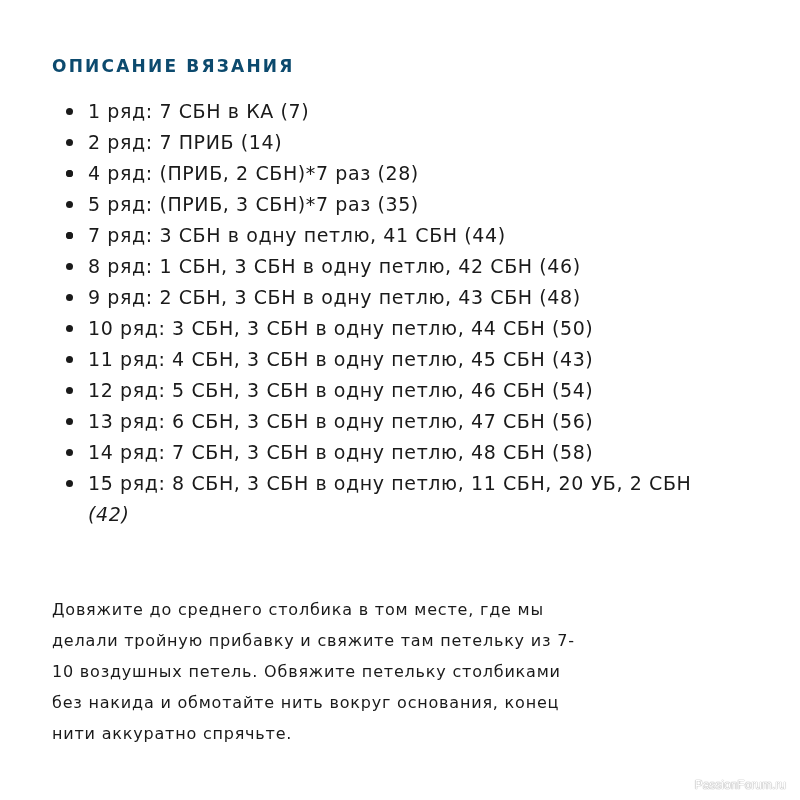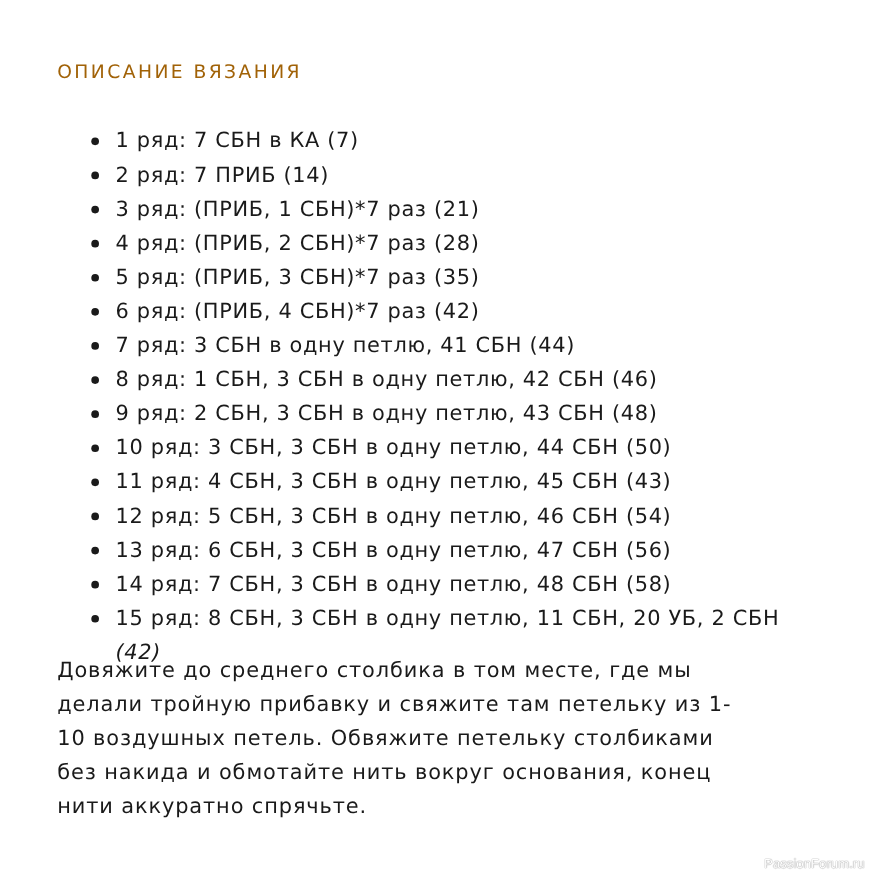--- a/index.html
+++ b/index.html
@@ -2,68 +2,68 @@
 <html><head>
   <meta charset="utf-8">
   <style>
     html, body { margin: 0; padding: 0; }
     body {
       width: 800px; height: 800px; background: #ffffff; position: relative; overflow: hidden;
       font-family: "DejaVu Sans", sans-serif; color: #1a1a1a;
     }
     .heading {
       position: absolute; left: 52px; top: 56px;
-      font-family: "DejaVu Sans", sans-serif; font-weight: normal;
-      font-size: 17px; letter-spacing: 2.2px; color: #a16207;
+      font-family: "DejaVu Sans", sans-serif; font-weight: bold;
+      font-size: 17px; letter-spacing: 2.2px; color: #0c4a6e;
     }
     .rows {
-      position: absolute; left: 64px; top: 96px; margin: 17px; padding: 0; list-style: none;
+      position: absolute; left: 64px; top: 96px; margin: 0; padding: 0; list-style: none;
     }
     .row {
       position: relative; font-size: 19px; line-height: 31px; padding-left: 24px;
       letter-spacing: 0.6px; white-space: nowrap; color: #1a1a1a;
     }
     .row .bullet {
       position: absolute; left: 2px; top: 12px; width: 7px; height: 7px; border-radius: 50%; background: #1a1a1a;
     }
     .row .cont { display: block; font-style: italic; }
     .para {
       position: absolute; left: 52px; top: 594px; width: 700px;
-      font-size: 19px; line-height: 31px; letter-spacing: 0.8px; color: #1a1a1a;
+      font-size: 16px; line-height: 31px; letter-spacing: 0.8px; color: #1a1a1a;
     }
     .watermark {
       position: absolute; right: 14px; bottom: 8px; font-size: 12px;
       font-family: "Liberation Sans", sans-serif; color: #ffffff;
       text-shadow: 0 0 1px #999, 0 0 1px #999;
     }
   </style>
 </head>
 <body>
 
 <div class="heading">ОПИСАНИЕ ВЯЗАНИЯ</div>
 
 <ul class="rows">
   <li class="row"><span class="bullet"></span><span>1 ряд: 7 СБН в КА (7)</span></li>
   <li class="row"><span class="bullet"></span><span>2 ряд: 7 ПРИБ (14)</span></li>
-  <li class="row"><span class="bullet"></span><span>3 ряд: (ПРИБ, 1 СБН)*7 раз (21)</span></li>
+  <li class="row"><span class="bullet"></span></li>
   <li class="row"><span class="bullet"></span><span>4 ряд: (ПРИБ, 2 СБН)*7 раз (28)</span></li>
   <li class="row"><span class="bullet"></span><span>5 ряд: (ПРИБ, 3 СБН)*7 раз (35)</span></li>
-  <li class="row"><span class="bullet"></span><span>6 ряд: (ПРИБ, 4 СБН)*7 раз (42)</span></li>
+  <li class="row"><span class="bullet"></span></li>
   <li class="row"><span class="bullet"></span><span>7 ряд: 3 СБН в одну петлю, 41 СБН (44)</span></li>
   <li class="row"><span class="bullet"></span><span>8 ряд: 1 СБН, 3 СБН в одну петлю, 42 СБН (46)</span></li>
   <li class="row"><span class="bullet"></span><span>9 ряд: 2 СБН, 3 СБН в одну петлю, 43 СБН (48)</span></li>
   <li class="row"><span class="bullet"></span><span>10 ряд: 3 СБН, 3 СБН в одну петлю, 44 СБН (50)</span></li>
   <li class="row"><span class="bullet"></span><span>11 ряд: 4 СБН, 3 СБН в одну петлю, 45 СБН (43)</span></li>
   <li class="row"><span class="bullet"></span><span>12 ряд: 5 СБН, 3 СБН в одну петлю, 46 СБН (54)</span></li>
   <li class="row"><span class="bullet"></span><span>13 ряд: 6 СБН, 3 СБН в одну петлю, 47 СБН (56)</span></li>
   <li class="row"><span class="bullet"></span><span>14 ряд: 7 СБН, 3 СБН в одну петлю, 48 СБН (58)</span></li>
   <li class="row"><span class="bullet"></span><span>15 ряд: 8 СБН, 3 СБН в одну петлю, 11 СБН, 20 УБ, 2 СБН</span><span class="cont">(42)</span></li>
 </ul>
 
 <div class="para">
   <div>Довяжите до среднего столбика в том месте, где мы</div>
-  <div>делали тройную прибавку и свяжите там петельку из 1-</div>
+  <div>делали тройную прибавку и свяжите там петельку из 7-</div>
   <div>10 воздушных петель. Обвяжите петельку столбиками</div>
   <div>без накида и обмотайте нить вокруг основания, конец</div>
   <div>нити аккуратно спрячьте.</div>
 </div>
 
 <div class="watermark">PassionForum.ru</div>
 
 </body></html>

